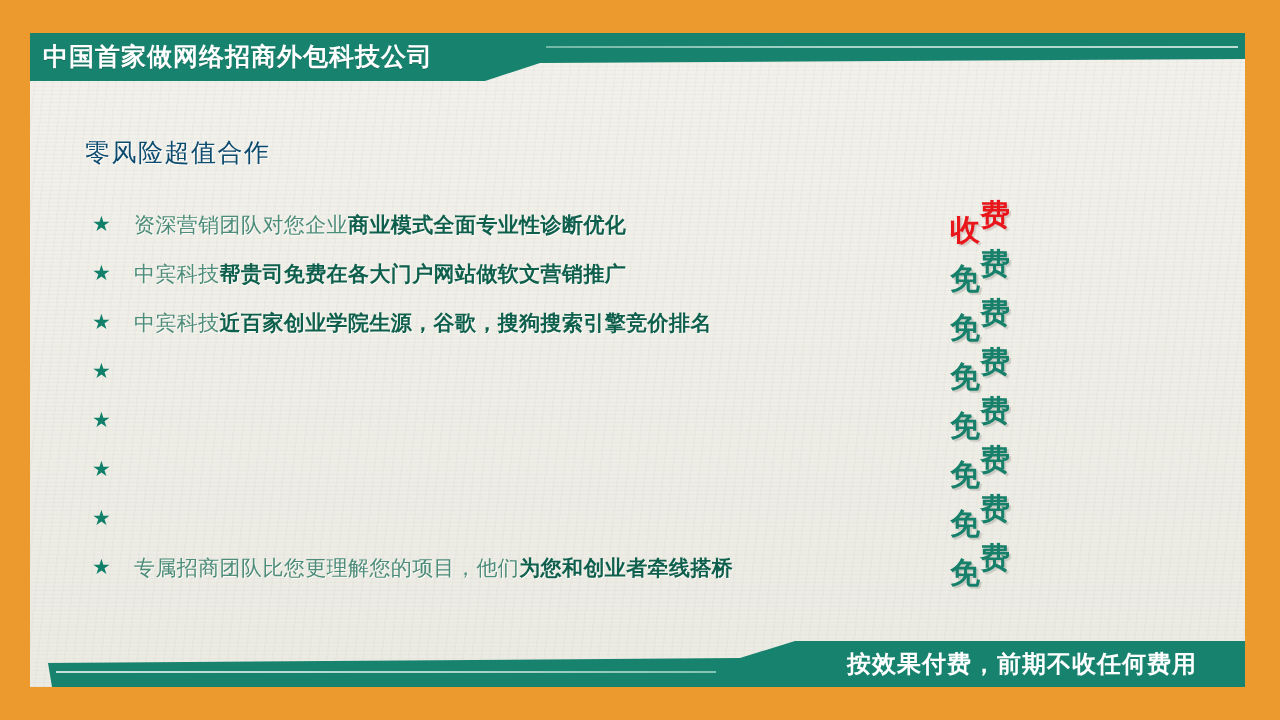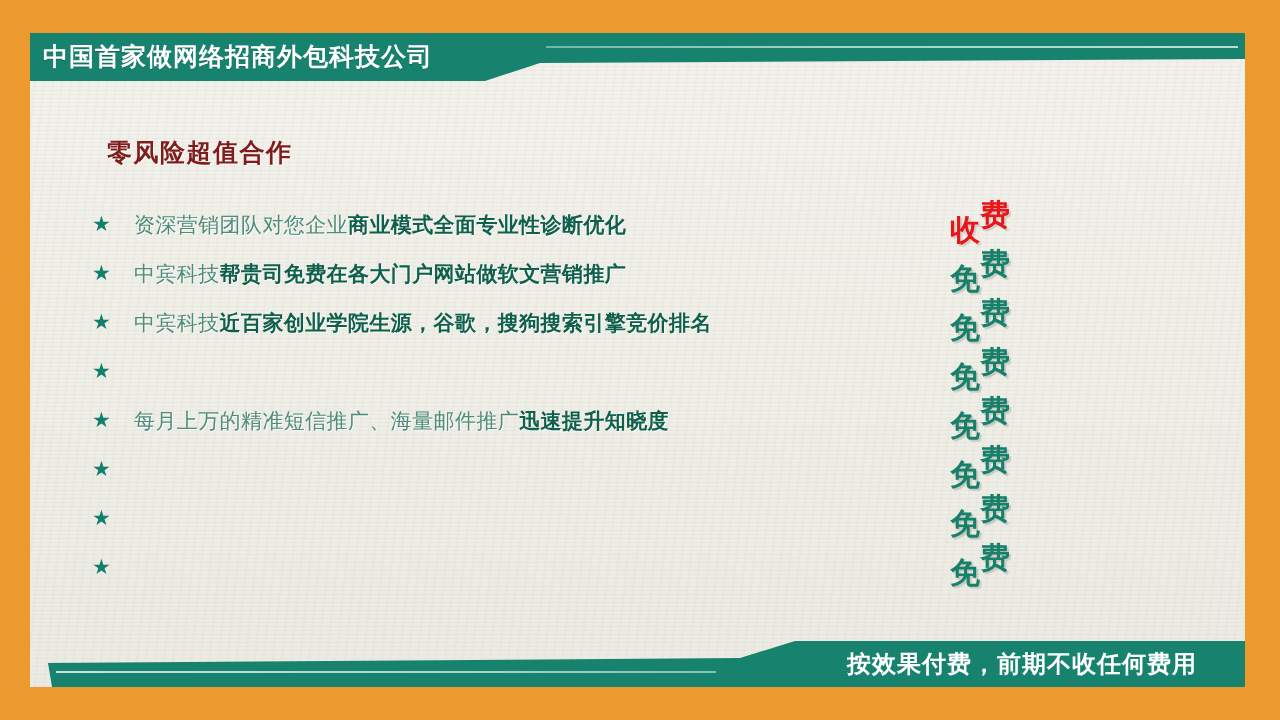--- a/index.html
+++ b/index.html
@@ -33,24 +33,23 @@
   .topband-title{
     position:absolute;left:43px;top:38px;
     font-size:25px;font-weight:bold;color:#FFFFFF;
     letter-spacing:1px;line-height:38px;white-space:nowrap;
     text-shadow:0 1px 0 rgba(0,0,0,.18);
   }
 
   
   .heading{
     position:absolute;left:85px;top:136px;
-    font-size:25px;font-weight:bold;color:#7f1d1d;
+    font-size:25px;font-weight:normal;color:#0c4a6e;
     letter-spacing:1.5px;white-space:nowrap;
     text-shadow:1px 1px 0 rgba(255,255,255,.9);
-    margin-left:22px;
   }
 
   
   .list{position:absolute;left:92px;top:200px;width:880px;}
   .row{position:relative;height:49px;display:flex;align-items:center;}
   .star{
     width:42px;flex:0 0 42px;font-size:21px;color:#10806B;line-height:1;
     text-align:left;
   }
   .rowtext{
@@ -115,30 +114,30 @@
       </div>
       <div class="row">
         <div class="star">★</div>
         <div class="rowtext">中宾科技<b>近百家创业学院生源，谷歌，搜狗搜索引擎竞价排名</b></div>
       </div>
       <div class="row">
         <div class="star">★</div>
       </div>
       <div class="row">
         <div class="star">★</div>
-        <div class="rowtext">每月上万的精准短信推广、海量邮件推广<b>迅速提升知晓度</b></div>
       </div>
       <div class="row">
         <div class="star">★</div>
       </div>
       <div class="row">
         <div class="star">★</div>
       </div>
       <div class="row">
         <div class="star">★</div>
+        <div class="rowtext">专属招商团队比您更理解您的项目，他们<b>为您和创业者牵线搭桥</b></div>
       </div>
     </div>
   <div class="prices" id="prices">
       <div class="price fee">
         <span class="c1">收</span>
         <span class="c2">费</span>
       </div>
       <div class="price">
         <span class="c1">免</span>
         <span class="c2">费</span>

